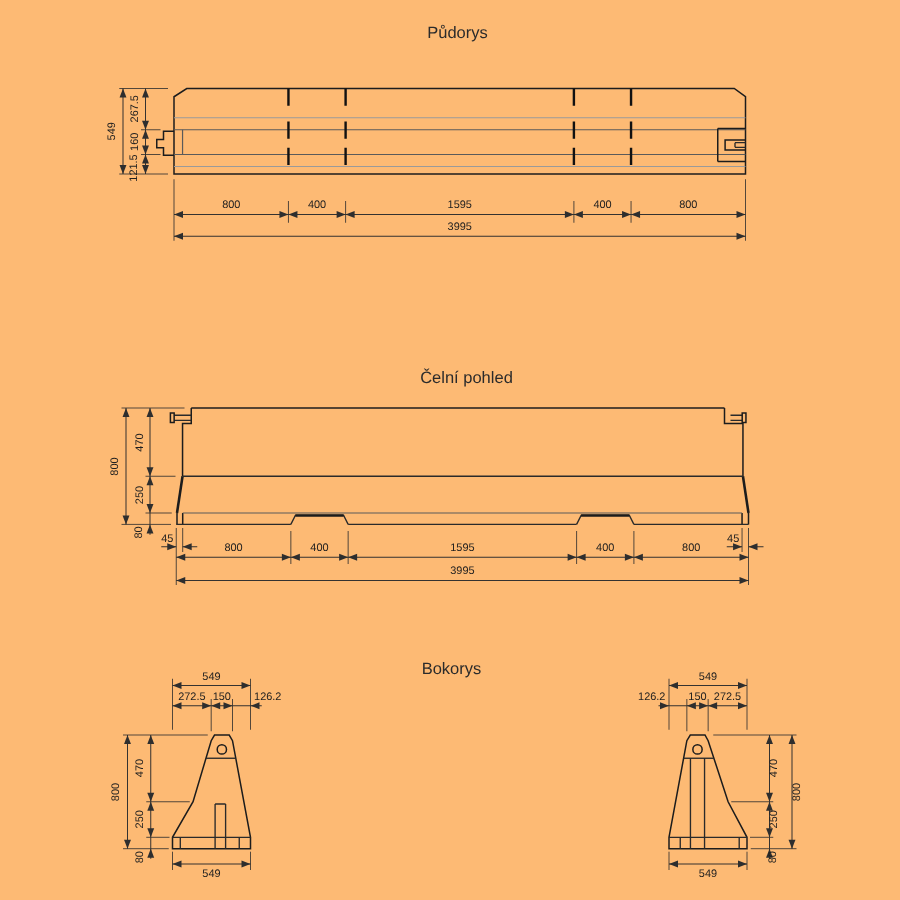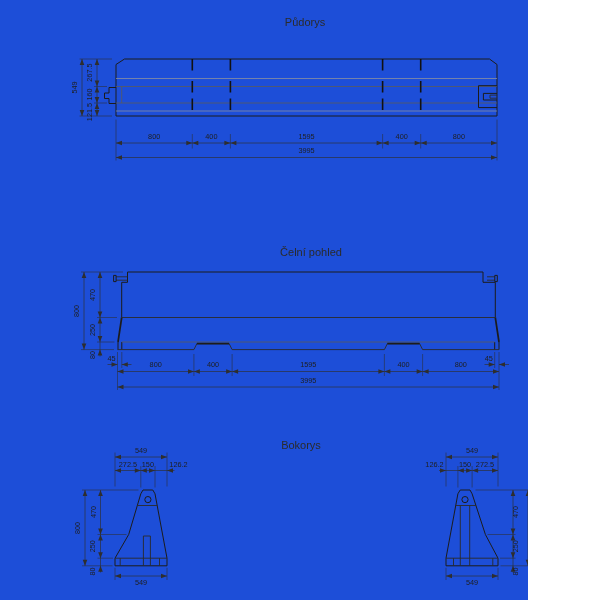--- a/index.html
+++ b/index.html
@@ -1,16 +1,16 @@
 <!DOCTYPE html>
 <html><head>
 <meta charset="utf-8">
 <style>
   html,body{margin:0;padding:0;background:#ffffff;}
-  .stage{position:relative;width:528px;height:600px;background:#1d4ed8;overflow:hidden;
+  .stage{position:relative;width:600px;height:600px;background:#fdba74;overflow:hidden;
          font-family:"Liberation Sans",sans-serif;}
   svg{position:absolute;left:0;top:0;}
   .ol  {stroke:#1c1c1c;stroke-width:1;fill:none;stroke-linecap:butt;stroke-linejoin:miter;}
   .ol2 {stroke:#1c1c1c;stroke-width:1.7;fill:none;stroke-linecap:butt;}
   .olt {stroke:#2a2a2a;stroke-width:0.9;fill:none;stroke-linecap:butt;}
   .dt  {stroke:#9a9a9a;stroke-width:0.7;fill:none;}
   .dt2 {stroke:#5a5a5a;stroke-width:0.8;fill:none;}
   .dim {stroke:#2e2e2e;stroke-width:0.65;fill:none;}
   .ext {stroke:#2e2e2e;stroke-width:0.55;fill:none;}
   .jnt {stroke:#111;stroke-width:1.6;fill:none;}

